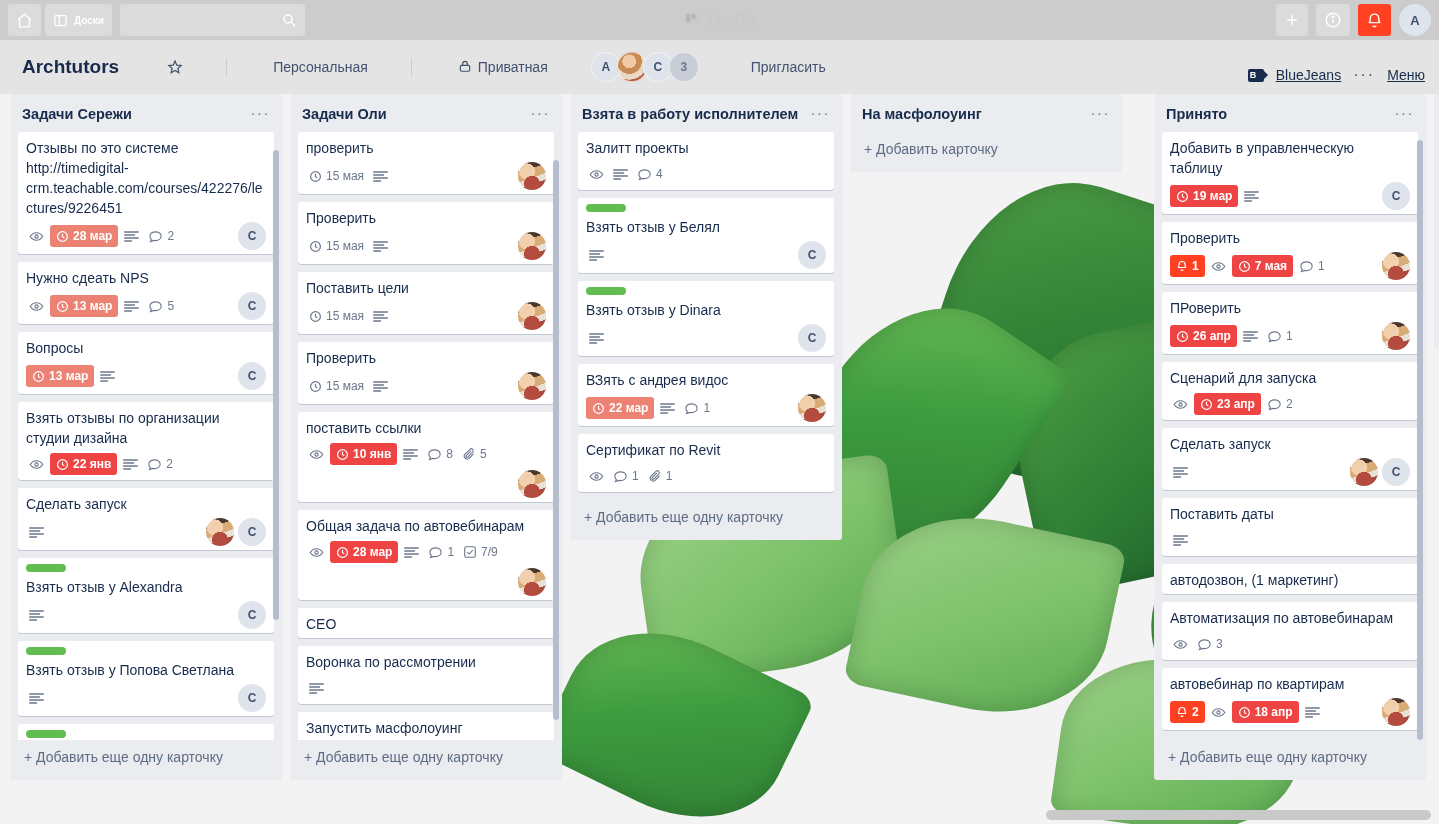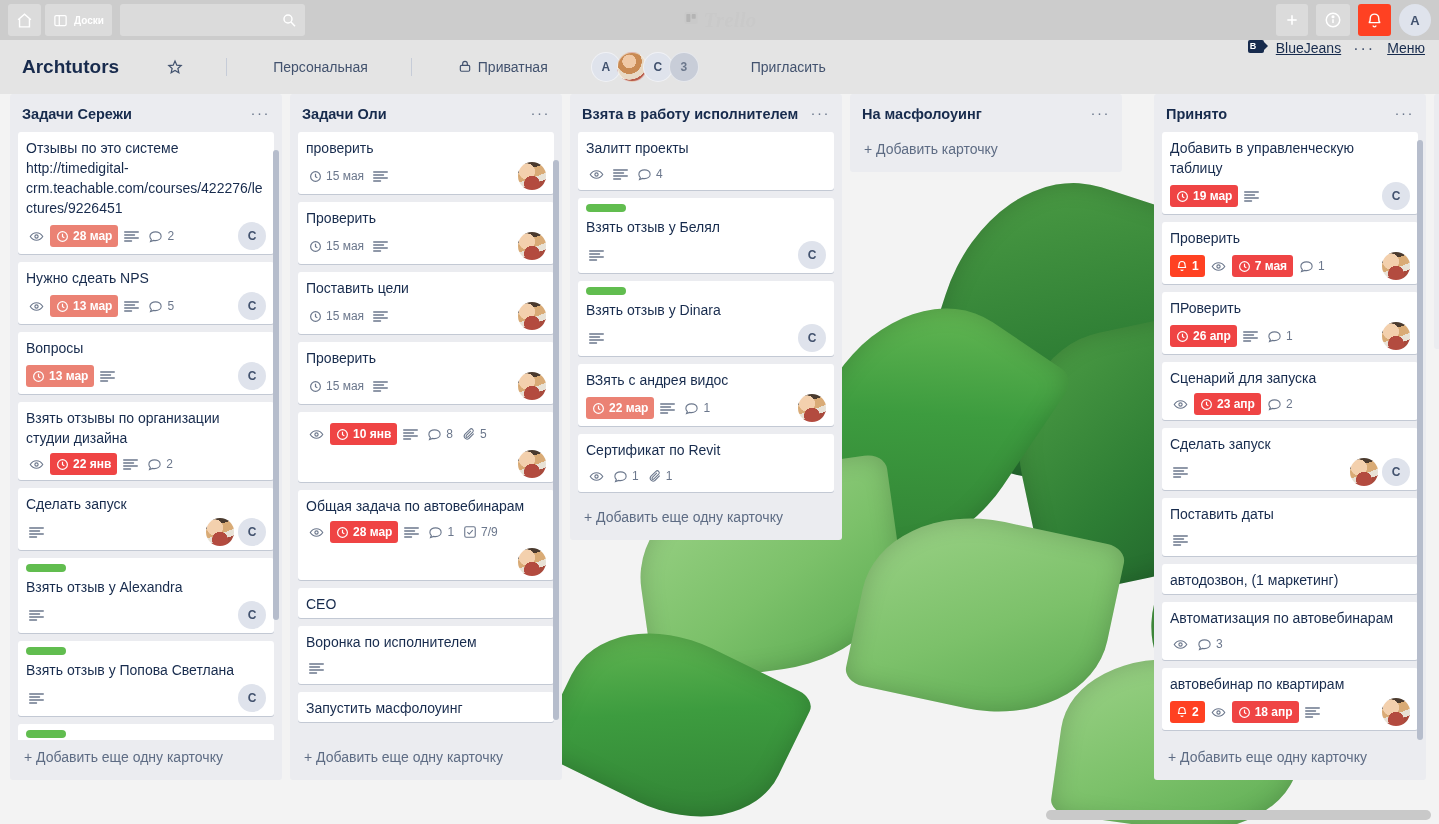--- a/index.html
+++ b/index.html
@@ -130,22 +130,22 @@
   .member.photo {
     background: radial-gradient(circle at 40% 30%, #f0c9a6 0 26%, #c98a53 27% 48%, #e8d9c5 49% 70%, #b85c4a 71% 100%);
     color: transparent;
   }
   .member.grey { background: #c8cdd8; color: #6b778c; }
   #invite-btn {
     margin-left: 18px; padding: 6px 10px;
     font-size: 14px; color: #42526e; cursor: pointer; border-radius: 3px;
   }
   #hdr-right {
-    position: absolute; right: 14px; top: 0; height: 54px;
-    display: flex; gap: 12px;
+    position: absolute; right: 14px; top: 8px; height: 54px;
+    display: flex; align-items: center; gap: 12px;
   }
   #hdr-right .link {
     font-size: 14px; color: #172b4d;
     text-decoration: underline; cursor: pointer;
   }
   #bluejeans-icon {
     width: 16px; height: 13px; background: #172b4d;
     border-radius: 2px; position: relative; display:inline-block;
   }
   #bluejeans-icon::after {
@@ -683,20 +683,21 @@
                 <line x1="1" y1="10" x2="19" y2="10"></line>
                 <line x1="1" y1="14" x2="10" y2="14"></line>
               </svg>
             </div>
             <div class="avatars">
               <div class="cavatar photo"></div>
             </div>
           </div>
         </div>
         <div class="card">
+          <div class="card-title">поставить ссылки</div>
           <div class="badges">
             <div class="badge">
               <svg width="15" height="15" viewBox="0 0 24 24" fill="none" stroke="#6b778c" stroke-width="1.8">
                 <path d="M2 12s3.8-6 10-6 10 6 10 6-3.8 6-10 6-10-6-10-6z"></path>
                 <circle cx="12" cy="12" r="2.6"></circle>
               </svg>
             </div>
             <div class="badge due">
               <svg width="13" height="13" viewBox="0 0 24 24" fill="none" stroke="currentColor" stroke-width="2.2">
                 <circle cx="12" cy="12" r="9"></circle>
@@ -772,21 +773,21 @@
           <div class="badges">
             <div class="avatars">
               <div class="cavatar photo"></div>
             </div>
           </div>
         </div>
         <div class="card">
           <div class="card-title">CEO</div>
         </div>
         <div class="card">
-          <div class="card-title">Воронка по исполнителем</div>
+          <div class="card-title">Воронка по рассмотрении</div>
           <div class="badges">
             <div class="badge">
               <svg width="15" height="13" viewBox="0 0 20 16" stroke="#6b778c" stroke-width="1.9" stroke-linecap="round">
                 <line x1="1" y1="2" x2="19" y2="2"></line>
                 <line x1="1" y1="6" x2="14" y2="6"></line>
                 <line x1="1" y1="10" x2="19" y2="10"></line>
                 <line x1="1" y1="14" x2="10" y2="14"></line>
               </svg>
             </div>
           </div>

